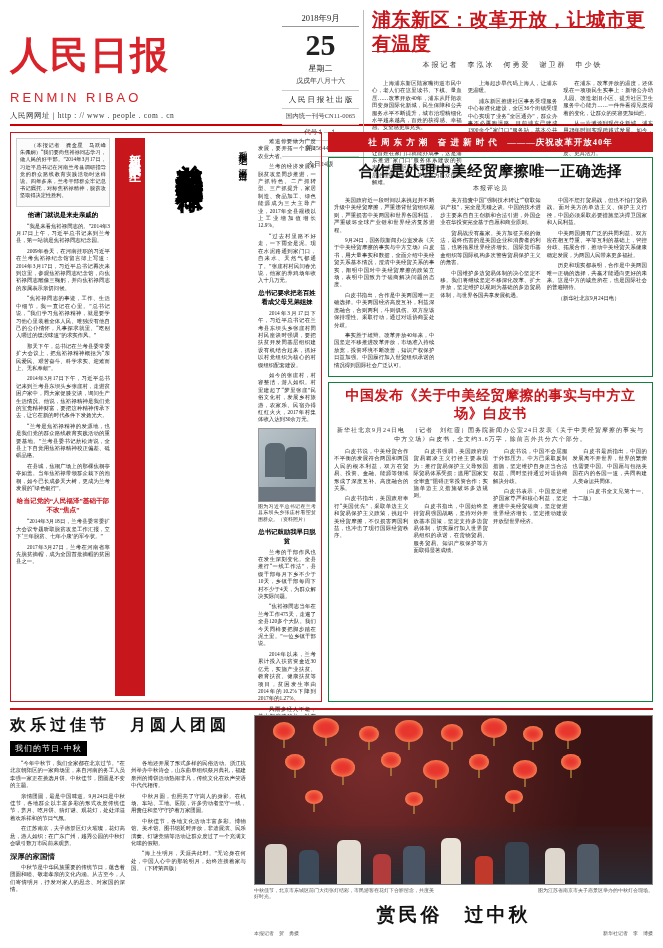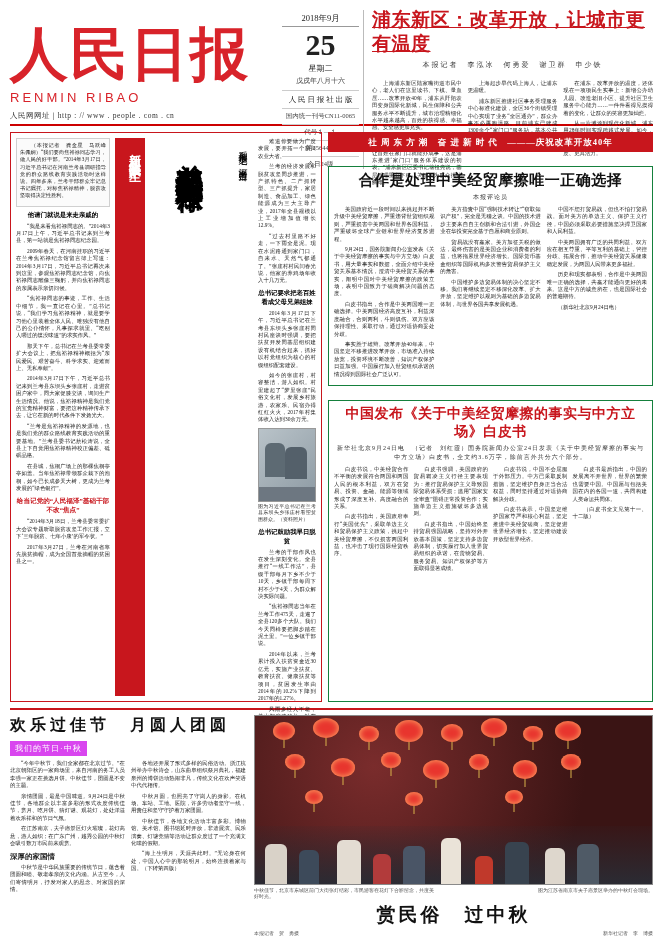--- a/index.html
+++ b/index.html
@@ -11,21 +11,21 @@
     color: #111;
     overflow: hidden;
   }
   .page { position: relative; width:663px; height:948px; padding: 8px 10px; }
 
   
   .masthead { display:flex; align-items:flex-start; height: 118px; border-bottom: 2px solid #c00; padding-bottom:2px;}
   .logo-block { width: 268px; }
   .logo-text {
     font-family: "Liberation Serif", serif;
-    color:#d8232a; font-weight:bold; font-size: 58px; line-height:62px;
+    color:#d8232a; font-weight:bold; font-size: 38px; line-height:62px;
     letter-spacing: 2px; margin-top: 16px;
   }
   .logo-pinyin { color:#d8232a; font-size: 13px; letter-spacing: 3px; margin-top:4px; font-family:"Liberation Sans", sans-serif;}
   .logo-url { font-size:7.5px; color:#333; margin-top: 6px; letter-spacing:0.5px;}
   .date-block {
     width: 86px; text-align:center; font-size:8px; line-height:12px; color:#222;
     border-right:1px solid #bbb; padding: 2px 4px 0 4px; margin-top:2px;
   }
   .date-top { font-size:8.5px; border-bottom:1px solid #999; padding-bottom:2px; }
   .date-big { font-size:30px; font-weight:bold; line-height:32px; margin:2px 0; }
@@ -38,21 +38,21 @@
   .head-title {
     font-size: 19px; font-weight:bold; color:#c8161d; letter-spacing:0.5px; line-height:24px;text-decoration:underline;
   }
   .head-byline { font-size:7px; color:#333; text-align:center; margin:4px 0 10px; letter-spacing:2px;}
   .head-cols { display:flex; gap:6px; font-size:5.6px; line-height:7.6px; color:#222; text-align:justify;}
   .head-cols > div { flex:1; }
 
   
   .body-grid { display:flex; gap:6px; margin-top:6px; height: 570px; }
   .col-left { width: 312px; border:1px solid #c8161d; padding:5px; position:relative; display:flex; gap:5px;}
-  .col-right { flex:1; display:flex; flex-direction:column; gap:14px;}
+  .col-right { flex:1; display:flex; flex-direction:column; gap:5px;}
 
   .txt { font-size:5.4px; line-height:7.4px; text-align:justify; color:#1b1b1b; }
   .txt p { margin:0 0 3px; text-indent: 11px;}
 
   .lead-box { border:1px solid #d0d0d0; background:#fbfbfb; padding:3px; font-size:5.2px; line-height:7.2px; margin-bottom:4px;}
   .subhead { font-weight:bold; font-size:6.4px; text-align:center; margin:4px 0 3px; color:#000;}
   .redhead { color:#c8161d; font-weight:bold; font-size:6.6px; text-align:center; margin:5px 0 3px; }
 
   .lcol1 { width:94px; }
   .lcol-banner { width: 30px; position:relative; }
@@ -95,21 +95,21 @@
   .cols4 > div { flex:1; }
   .cols2 { display:flex; gap:6px; }
   .cols2 > div { flex:1; }
 
   
   .bottom { display:flex; gap:8px; margin-top:6px; height: 218px; border-top:2px solid #c8161d; padding-top:5px;}
   .b-left { width: 236px; }
   .b-right { flex:1; position:relative; }
   .b-title { font-size:16px; font-weight:bold; letter-spacing:4px; color:#111; }
   .tag-red {
-    display:inline-block; background:#d946ef; color:#fff; font-size:8px; padding:2px 5px; margin:5px 0 4px;
+    display:inline-block; background:#000000; color:#fff; font-size:8px; padding:2px 5px; margin:5px 0 4px;
     letter-spacing:1px;
   }
   .b-sub { font-weight:bold; font-size:7.5px; margin:6px 0 3px; }
   .lantern-photo {
     height: 170px; border:1px solid #8a8a8a; position:relative; overflow:hidden;
     background: radial-gradient(circle at 30% 30%, #7a2c2c, #3a1414 70%);
   }
   .lan { position:absolute; border-radius:50%; background:#e8352e; box-shadow:0 0 6px #ffb36b inset; }
   .lan::after{content:""; position:absolute; left:50%; top:100%; width:1px; height:8px; background:#d8b24a; transform:translateX(-50%);}
   .crowd { position:absolute; left:0; right:0; bottom:0; height:58px; background:linear-gradient(to top,#2b2b33,rgba(43,43,51,0.1)); }

